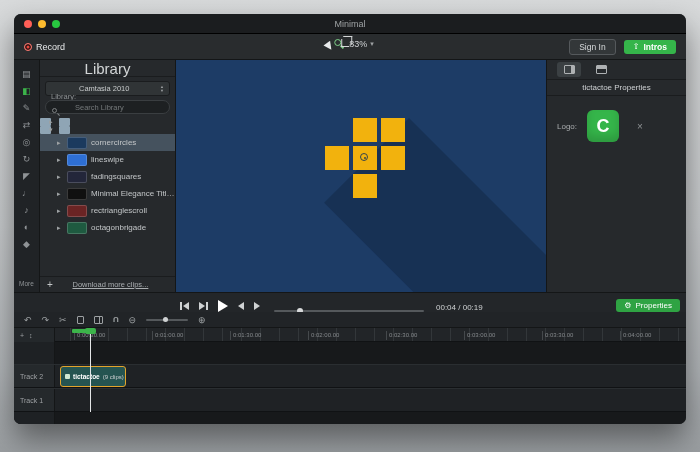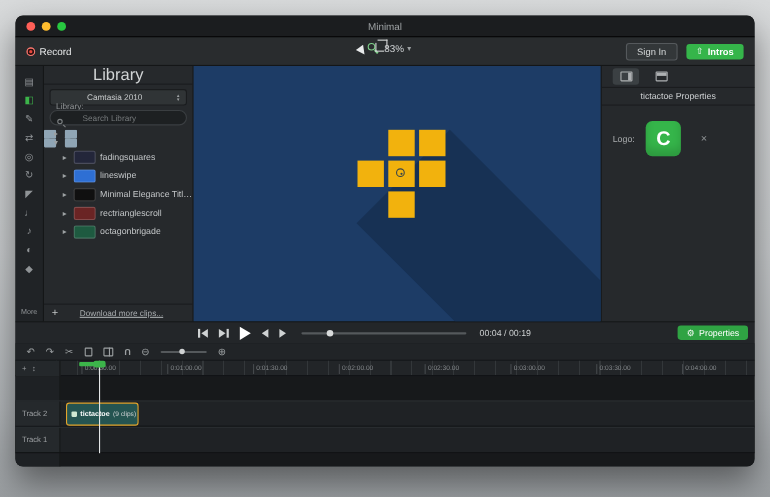--- a/index.html
+++ b/index.html
@@ -73,21 +73,21 @@
   .ptab.active{background:#3b4043;}
   .ptab-ico{width:11px;height:9px;border:1px solid #aeb1b3;border-radius:1px;position:relative;}
   .ptab-ico.a::before{content:"";position:absolute;right:0;top:0;bottom:0;width:3px;background:#aeb1b3;}
   .ptab-ico.b::before{content:"";position:absolute;left:0;right:0;top:0;height:3px;background:#aeb1b3;}
   .props-title{height:16px;line-height:16px;text-align:center;font-size:8px;color:#cdd0d2;border-bottom:1px solid #1a1c1e;}
   .props-body{padding:14px 10px;display:flex;align-items:center;gap:10px;}
   .logo-label{font-size:8px;color:#a9acae;}
   .logo-thumb{width:32px;height:32px;border-radius:6px;display:flex;align-items:center;justify-content:center;color:#fff;font-weight:bold;font-size:18px;box-shadow:inset 0 -6px 8px rgba(0,0,0,.15);}
   .clear-btn{color:#8d9193;font-size:10px;margin-left:8px;}
   
-  .playbar{height:20px;background:#232629;border-top:1px solid #141617;display:flex;align-items:center;padding-left:166px;}
+  .playbar{height:20px;background:#232629;border-top:1px solid #141617;display:flex;align-items:flex-end;padding-left:166px;}
   .pb-controls{display:flex;align-items:center;gap:10px;}
   .ctrl{display:flex;align-items:center;gap:1px;}
   .bar{width:2px;height:8px;background:#cfd2d3;}
   .tri-l{width:0;height:0;border-top:4px solid transparent;border-bottom:4px solid transparent;border-right:6px solid #cfd2d3;}
   .tri-r{width:0;height:0;border-top:4px solid transparent;border-bottom:4px solid transparent;border-left:6px solid #cfd2d3;}
   .play-tri{width:0;height:0;border-top:6px solid transparent;border-bottom:6px solid transparent;border-left:10px solid #ffffff;}
   .scrubber{width:150px;height:2px;background:#55595c;border-radius:1px;position:relative;margin-left:14px;}
   .scrub-dot{position:absolute;left:15%;top:-2px;width:6px;height:6px;border-radius:50%;background:#d8dadb;}
   .timecode{font-size:8px;color:#cfd2d3;margin-left:12px;}
   .props-btn{margin-left:auto;margin-right:6px;background:#2fa343;border-radius:3px;color:#fff;font-size:8px;padding:2px 8px;display:flex;align-items:center;gap:4px;}
@@ -215,29 +215,34 @@
         <div class="row folder">
           <span class="caret">▸</span>
           <span class="folder"></span>
           <span class="lbl">Icons</span>
         </div>
         <div class="row folder">
           <span class="caret">▾</span>
           <span class="folder"></span>
           <span class="lbl">Intros</span>
         </div>
+        <div class="row asset selected">
+          <span class="caret">▸</span>
+          <span class="thumb" style="background: rgb(27, 58, 94);"></span>
+          <span class="lbl">cornercircles</span>
+        </div>
+        <div class="row asset">
+          <span class="caret">▸</span>
+          <span class="thumb" style="background: rgb(46, 111, 212);"></span>
+          <span class="lbl">lineswipe</span>
+        </div>
         <div class="row asset">
           <span class="caret">▸</span>
           <span class="thumb" style="background: rgb(35, 38, 58);"></span>
           <span class="lbl">fadingsquares</span>
-        </div>
-        <div class="row asset">
-          <span class="caret">▸</span>
-          <span class="thumb" style="background: rgb(46, 111, 212);"></span>
-          <span class="lbl">lineswipe</span>
         </div>
         <div class="row asset">
           <span class="caret">▸</span>
           <span class="thumb" style="background: rgb(16, 16, 16);"></span>
           <span class="lbl">Minimal Elegance Title 1</span>
         </div>
         <div class="row asset">
           <span class="caret">▸</span>
           <span class="thumb" style="background: rgb(106, 36, 36);"></span>
           <span class="lbl">rectrianglescroll</span>

